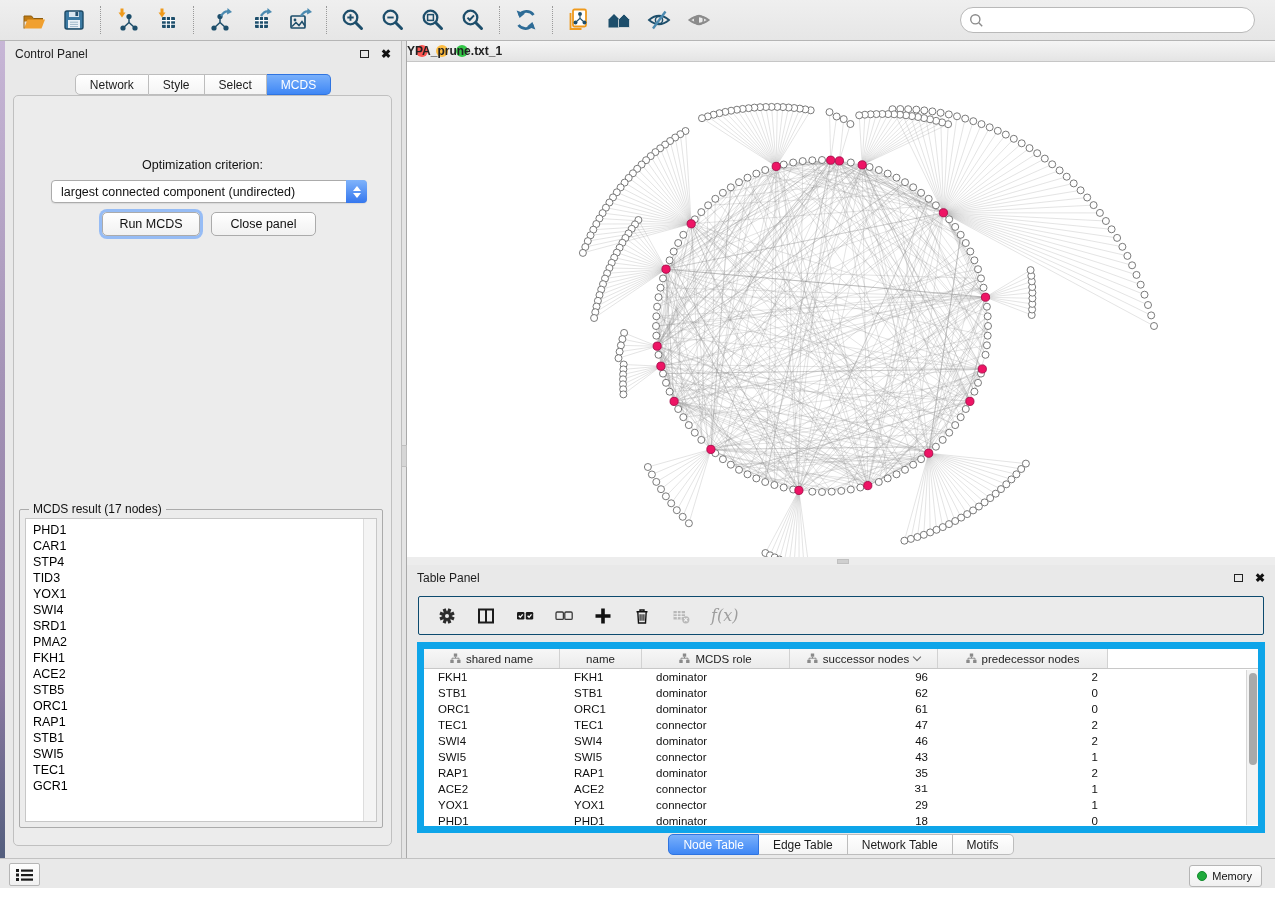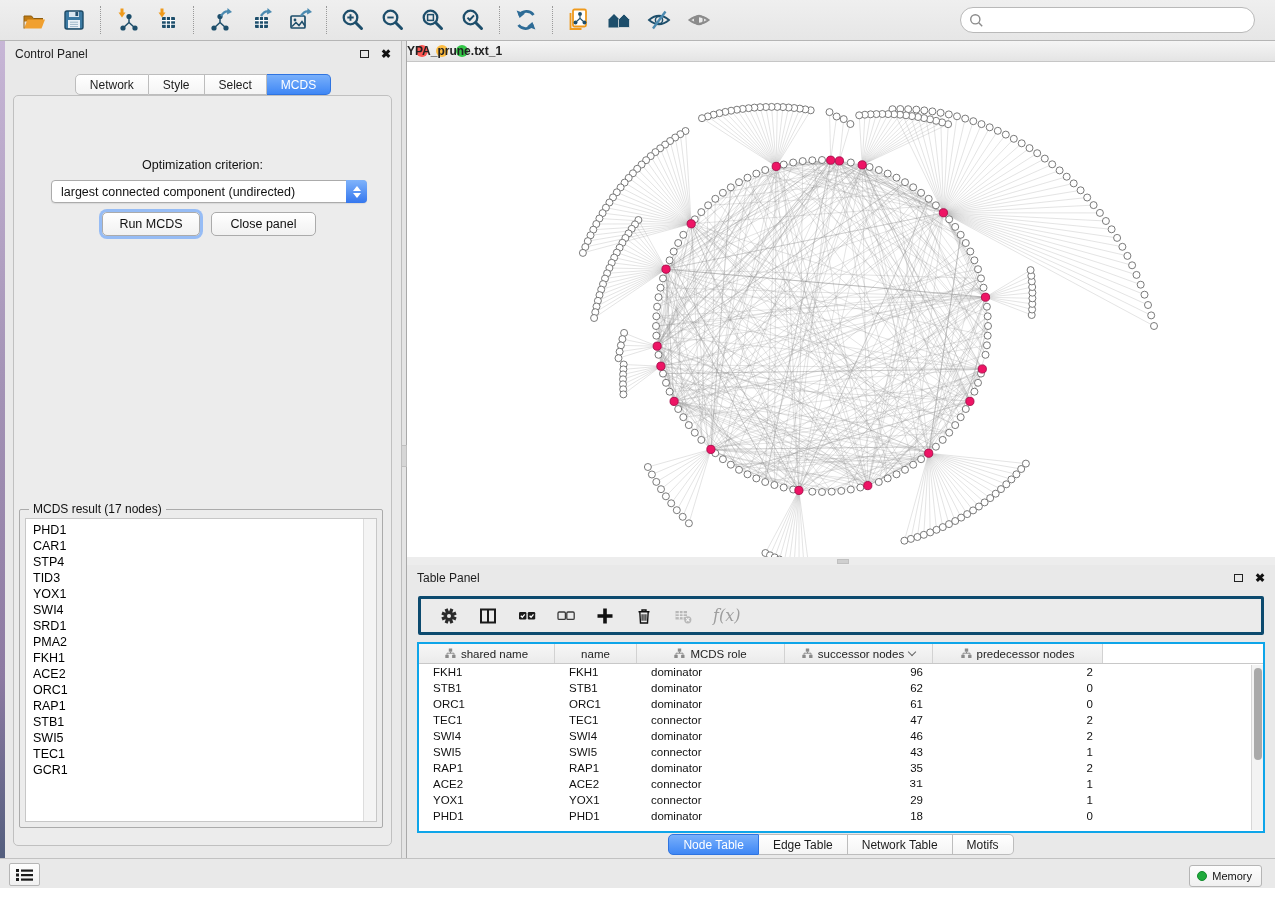--- a/index.html
+++ b/index.html
@@ -80,26 +80,26 @@
      background:linear-gradient(#f5f5f5,#e4e4e4); border-bottom:1px solid #c6c6c6;
      display:flex; align-items:center; }
   .lights { display:flex; gap:8px; padding-left:9px; }
   .light { width:12px; height:12px; border-radius:50%; }
   #nw-title { position:absolute; left:0; width:100%; font-size:12px; font-weight:bold; color:#222; }
   #net-canvas { position:absolute; left:0; top:21px; width:868px; height:495px; background:#fff; }
 
   
   #table-panel { position:absolute; left:407px; top:565px; width:868px; height:293px; background:#e9e9e9; }
   #tp-toolbar { position:absolute; left:11px; right:11px; top:31px; height:39px; background:#ebebeb;
-     border:3px solid #0c4a6e; border-radius:2px; display:flex; align-items:center; gap:21px; padding-left:19px; }
+     border:1px solid #0c4a6e; border-radius:2px; display:flex; align-items:center; gap:21px; padding-left:19px; }
   .tp-icon { display:flex; align-items:center; justify-content:center; }
   .fx-label { font-family:"DejaVu Serif",serif; font-style:italic; font-size:16px; color:#9d9d9d; }
 
   #node-table { position:absolute; left:10px; top:77px; width:848px; height:191px; background:#fff;
-     border:2px solid #0ea5e9; }
+     border:7px solid #0ea5e9; }
   #nt-header { display:flex; height:20px; background:linear-gradient(#f7f7f7,#ebebeb); border-bottom:1px solid #c8c8c8; }
   .nt-hcell { display:flex; align-items:center; justify-content:center; gap:5px; font-size:11.5px; color:#222;
      border-right:1px solid #d2d2d2; overflow:hidden; }
   .nt-hcell.filler { border-right:none; background:#fff; }
   .sort-chev { width:6px; height:6px; border-right:1.5px solid #666; border-bottom:1.5px solid #666;
      transform:rotate(45deg); margin-top:-3px; }
   .nt-row { display:flex; height:16px; }
   .nt-cell { font-size:11.5px; color:#111; line-height:16px; white-space:nowrap; overflow:hidden; }
   .nt-cell.num { text-align:right; }
   #nt-scroll { position:absolute; right:0; top:21px; bottom:1px; width:12px; background:#f3f3f3; border-left:1px solid #d7d7d7; }
@@ -337,20 +337,21 @@
                 <div class="mcds-item">PHD1</div>
                 <div class="mcds-item">CAR1</div>
                 <div class="mcds-item">STP4</div>
                 <div class="mcds-item">TID3</div>
                 <div class="mcds-item">YOX1</div>
                 <div class="mcds-item">SWI4</div>
                 <div class="mcds-item">SRD1</div>
                 <div class="mcds-item">PMA2</div>
                 <div class="mcds-item">FKH1</div>
                 <div class="mcds-item">ACE2</div>
+                <div class="mcds-item">STB5</div>
                 <div class="mcds-item">ORC1</div>
                 <div class="mcds-item">RAP1</div>
                 <div class="mcds-item">STB1</div>
                 <div class="mcds-item">SWI5</div>
                 <div class="mcds-item">TEC1</div>
                 <div class="mcds-item">GCR1</div>
               </div>
             <div id="mcds-scroll"></div>
           </div>
         </div>

